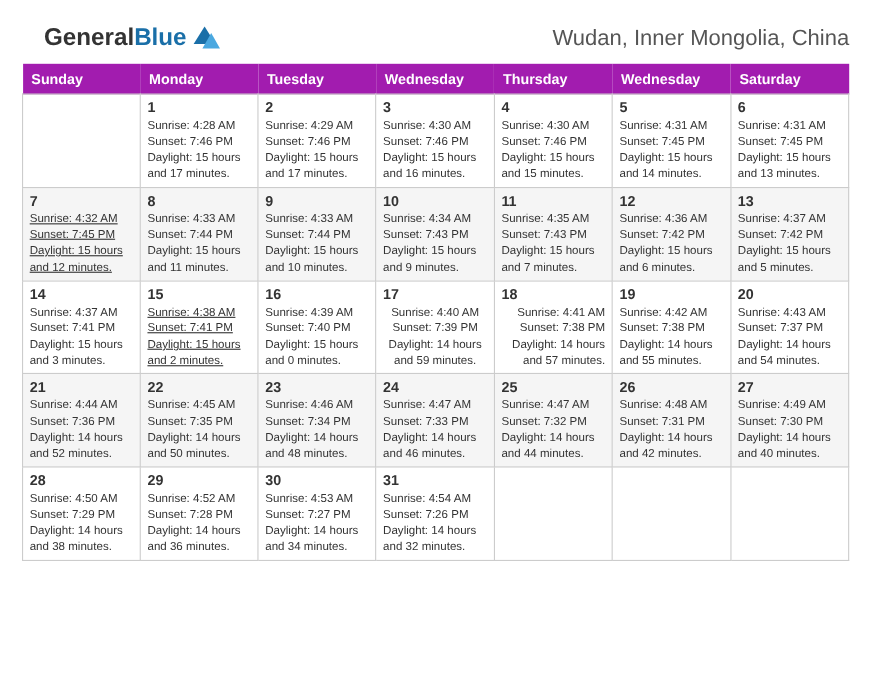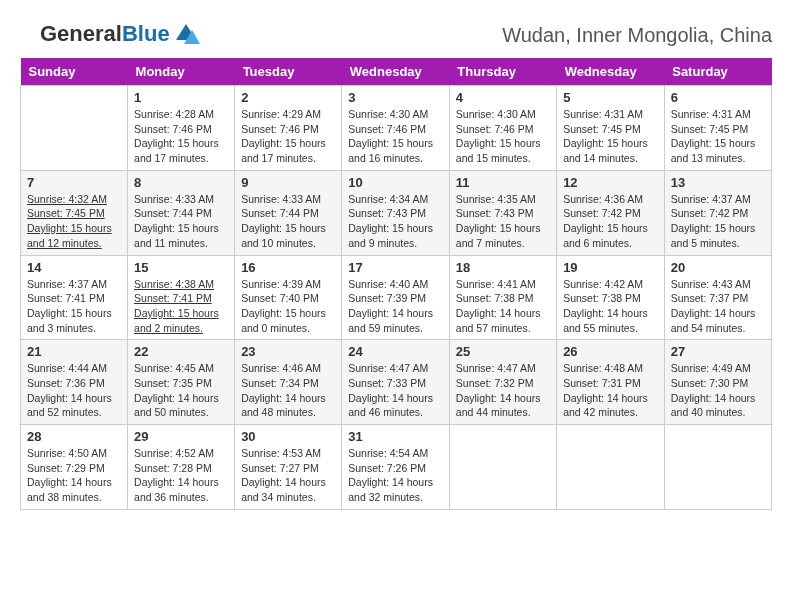--- a/index.html
+++ b/index.html
@@ -239,28 +239,28 @@
         </td>
         <td>
           <span class="day-number">16</span>
           <div class="day-info" style="white-space: pre-line;">Sunrise: 4:39 AM
 Sunset: 7:40 PM
 Daylight: 15 hours
 and 0 minutes.</div>
         </td>
         <td>
           <span class="day-number">17</span>
-          <div class="day-info" style="white-space: pre-line;">Sunrise: 4:40 AM
+          <div class="day-info" style="white-space: pre-line; text-align: center;">Sunrise: 4:40 AM
 Sunset: 7:39 PM
 Daylight: 14 hours
 and 59 minutes.</div>
         </td>
         <td>
           <span class="day-number">18</span>
-          <div class="day-info" style="white-space: pre-line;">Sunrise: 4:41 AM
+          <div class="day-info" style="white-space: pre-line; text-align: right;">Sunrise: 4:41 AM
 Sunset: 7:38 PM
 Daylight: 14 hours
 and 57 minutes.</div>
         </td>
         <td>
           <span class="day-number">19</span>
           <div class="day-info" style="white-space: pre-line;">Sunrise: 4:42 AM
 Sunset: 7:38 PM
 Daylight: 14 hours
 and 55 minutes.</div>

